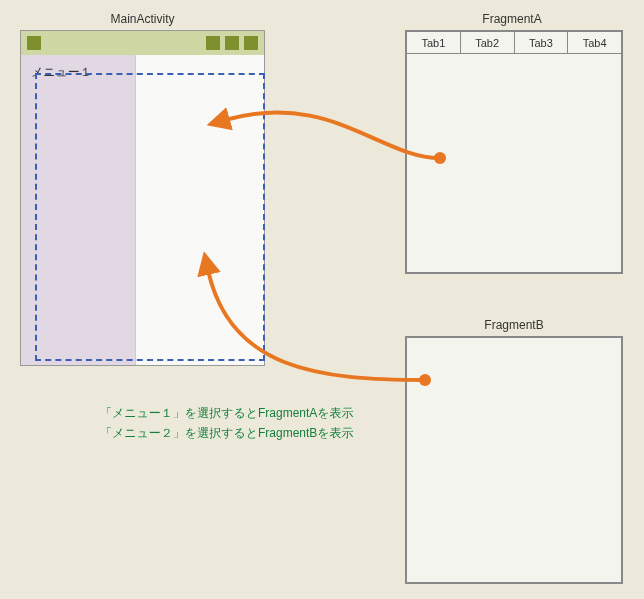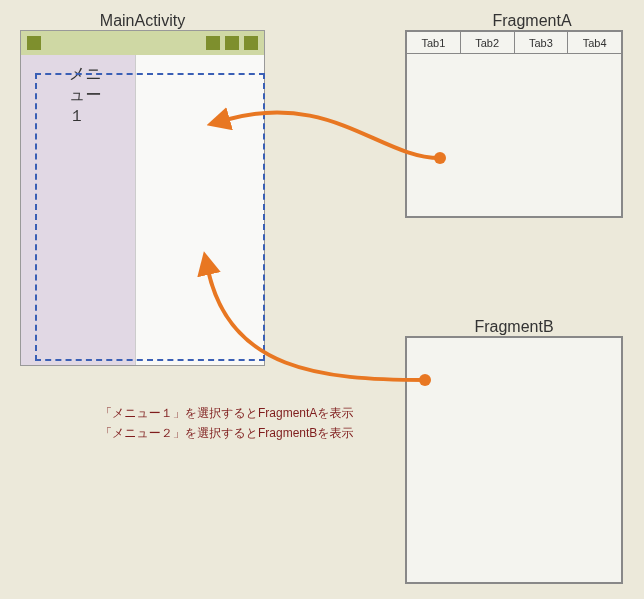--- a/index.html
+++ b/index.html
@@ -10,21 +10,21 @@
     background: #ece9da;
     font-family: "Meiryo", "Hiragino Sans", sans-serif;
     font-size: 12px;
     color: #333;
     position: relative;
     overflow: hidden;
   }
   .label {
     position: absolute;
     text-align: center;
-    font-size: 16px;
+    font-size: 12px;
   }
   
   .main-box {
     position: absolute;
     left: 20px; top: 30px;
     width: 245px; height: 336px;
     background: #f4f4ef;
     border: 1px solid #999;
   }
   .main-toolbar {
@@ -43,23 +43,22 @@
     left: 0; right: 0; top: 24px; bottom: 0;
   }
   .menu-panel {
     position: absolute;
     left: 0; top: 0; bottom: 0;
     width: 115px;
     background: #e1d8e4;
     border-right: 1px solid #ccc;
   }
   .menu-item {
-    padding: 9px 28px;
-    font-size: 16px;
-    margin-left: 20px;
+    padding: 9px 10px;
+    font-size: 12px;
   }
   .content-area {
     position: absolute;
     left: 115px; right: 0; top: 0; bottom: 0;
     background: #f9f9f7;
   }
   .drop-zone {
     position: absolute;
     left: 14px; top: 42px;
     width: 230px; height: 288px;
@@ -67,55 +66,55 @@
     pointer-events: none;
   }
   
   .frag-box {
     position: absolute;
     left: 405px;
     width: 218px;
     background: #f4f4ef;
     border: 2px solid #888;
   }
-  .fragA { top: 30px; height: 188px; }
+  .fragA { top: 30px; height: 244px; }
   .fragB { top: 336px; height: 248px; }
   .tab-row {
     display: flex;
     height: 22px;
     border-bottom: 1px solid #888;
   }
   .tab {
     flex: 1;
     text-align: center;
     line-height: 22px;
     font-size: 11px;
     border-right: 1px solid #888;
   }
   .tab:last-child { border-right: none; }
   .caption {
     position: absolute;
     left: 100px;
     font-size: 12px;
-    color: #7f1d1d;
+    color: #15803d;
   }
   .caption1 { top: 405px; }
   .caption2 { top: 425px; text-align: right; }
   svg.arrows {
     position: absolute;
     left: 0; top: 0;
     width: 644px; height: 599px;
     pointer-events: none;
   }
 </style>
 </head>
 <body>
 
 <div class="label" style="left:20px; top:12px; width:245px;">MainActivity</div>
-<div class="label" style="left:423px; top:12px; width:218px;">FragmentA</div>
+<div class="label" style="left:403px; top:12px; width:218px;">FragmentA</div>
 <div class="label" style="left:405px; top:318px; width:218px;">FragmentB</div>
 
 <div class="main-box">
   <div class="main-toolbar">
     <div class="tb-sq" style="left:6px;"></div>
     <div class="tb-sq" style="right:44px;"></div>
     <div class="tb-sq" style="right:25px;"></div>
     <div class="tb-sq" style="right:6px;"></div>
   </div>
   <div class="main-body">

